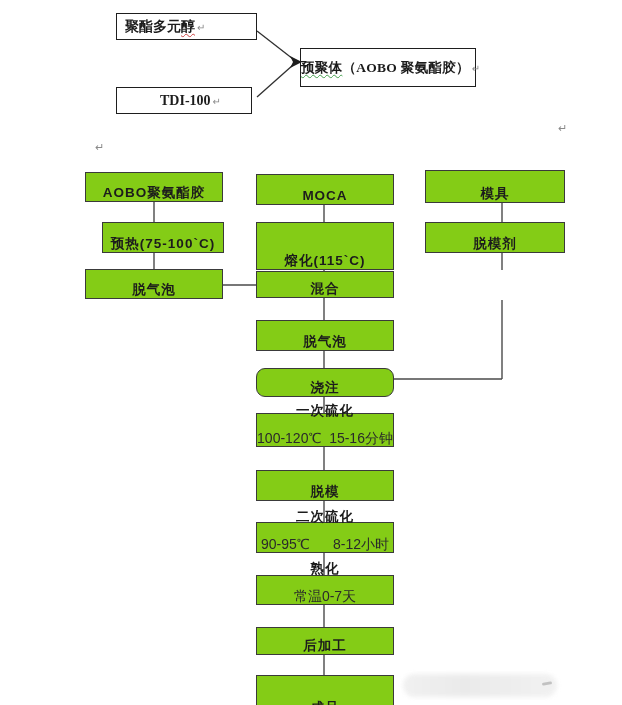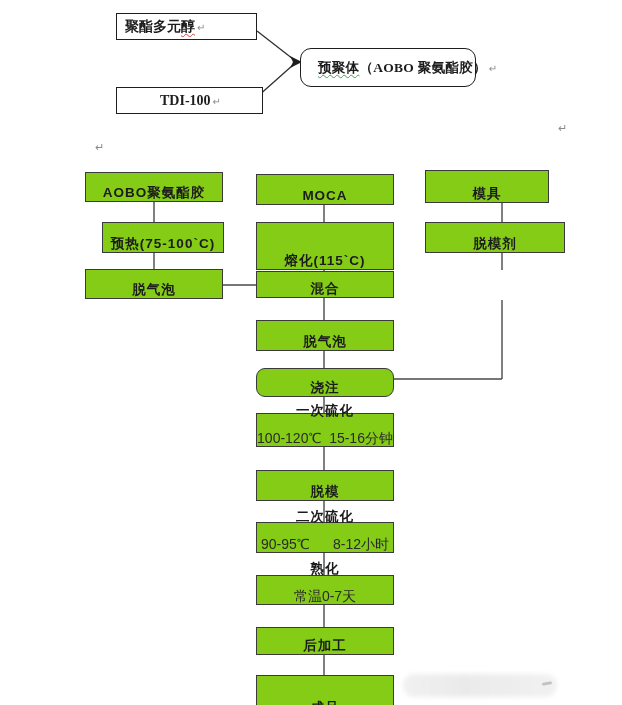--- a/index.html
+++ b/index.html
@@ -22,21 +22,21 @@
     background: #fff;
     display: flex; align-items: center;
     box-sizing: border-box;
     font-family: "Liberation Serif", serif;
     font-weight: bold;
     font-size: 14px;
     color: var(--text, #1c1c1c);
     padding-left: 8px;
     white-space: nowrap;
   }
-  .tbox.centerpad { padding-left: 17px; font-size: 13.5px; letter-spacing: .3px; border-radius: 11px; }
+  .tbox.centerpad { padding-left: 0; font-size: 13.5px; letter-spacing: .3px; }
   
   .fbox {
     position: absolute;
     border: 1px solid var(--box-border, #3a3a3a);
     background: #84cc16;
     box-sizing: border-box;
     display: flex; flex-direction: column;
     align-items: center; justify-content: flex-end;
     color: var(--text, #1c1c1c);
     font-size: 13.5px;
@@ -110,21 +110,21 @@
       <line x1="502" y1="253" x2="502" y2="270"></line>
       <line x1="502" y1="300" x2="502" y2="379"></line>
       <line x1="394" y1="379" x2="502" y2="379"></line>
     </g>
   </svg>
 
   <div class="tbox" style="left:116px; top:13px; width:141px; height:27px;">
     <span><span>聚酯多元</span><span class="sq-red">醇</span><span class="pilcrow">↵</span></span>
   </div>
 
-  <div class="tbox" style="left:116px; top:87px; width:147px; height:27px;padding-left:43px;">
+  <div class="tbox" style="left:116px; top:87px; width:136px; height:27px;padding-left:43px;">
     <span><span>TDI-100</span><span class="pilcrow">↵</span></span>
   </div>
 
   <div class="tbox centerpad" style="left:300px; top:48px; width:176px; height:39px;">
     <span><span class="sq-green">预聚体</span><span>（AOBO 聚氨酯胶）</span><span class="pilcrow">↵</span></span>
   </div>
 
   <span class="pilcrow floating" style="left:93px; top:141px;">↵</span>
   <span class="pilcrow floating" style="left:556px; top:122px;">↵</span>
 
@@ -168,21 +168,21 @@
     <span>熟化</span>
     <span class="sub">常温0-7天</span>
   </div>
   <div class="fbox" style="left:256px; top:627px; width:138px; height:28px;">
     <span>后加工</span>
   </div>
   <div class="fbox" style="left:256px; top:675px; width:138px; height:42px;">
     <span>成品</span>
   </div>
 
-  <div class="fbox" style="left:425px; top:170px; width:124px; height:33px;">
+  <div class="fbox" style="left:425px; top:170px; width:140px; height:33px;">
     <span>模具</span>
   </div>
   <div class="fbox" style="left:425px; top:222px; width:140px; height:31px;">
     <span>脱模剂</span>
   </div>
 
   <div class="watermark-blur"></div>
   <div class="watermark-dash"></div>
 
 </div>

